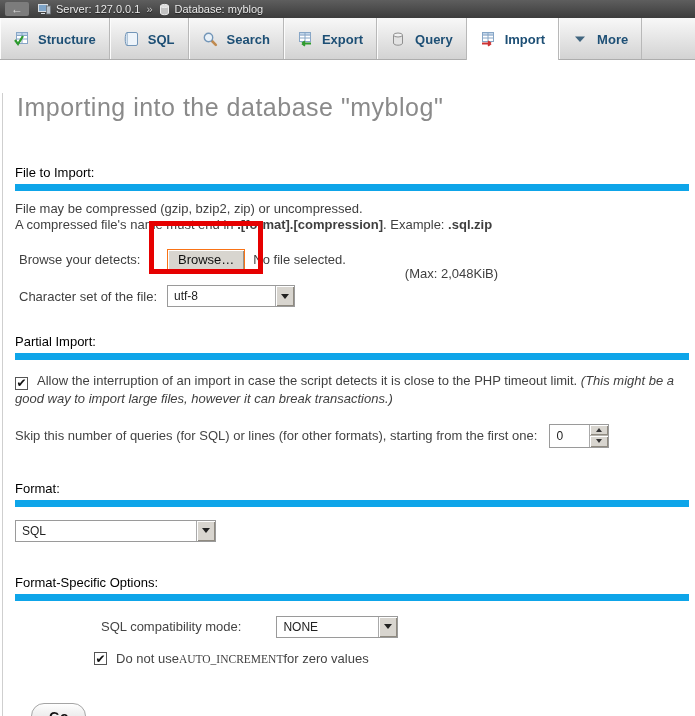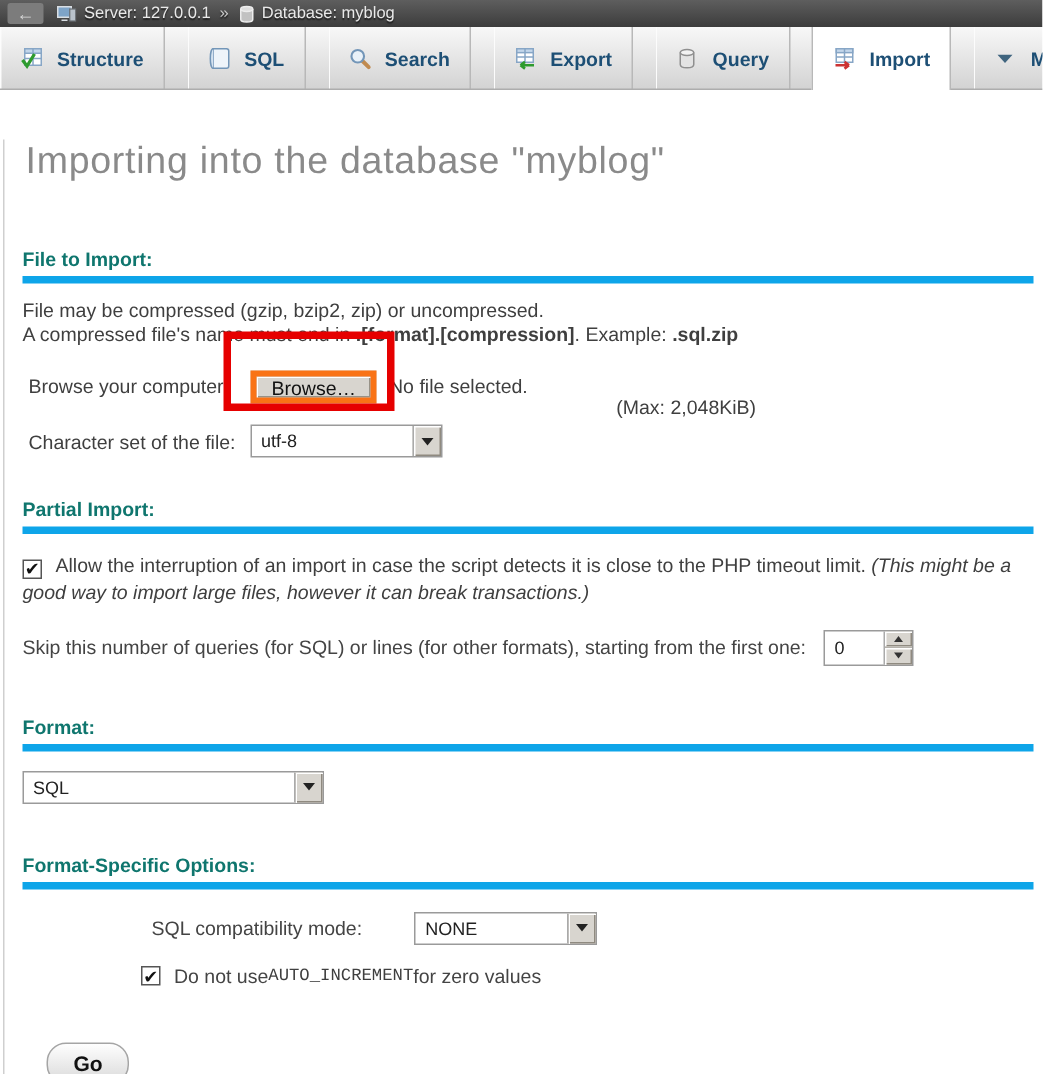--- a/index.html
+++ b/index.html
@@ -16,55 +16,55 @@
   .back-btn{
     width:24px;height:14px;background:#7c7c7c;border-radius:2px;
     display:flex;align-items:center;justify-content:center;
     color:#d8d8d8;font-size:12px;line-height:1;text-shadow:none;margin-right:4px;cursor:pointer;
   }
   .crumb-sep{color:#c8c8c8;margin:0 1px;}
   .crumb-ico{display:inline-flex;align-items:center;}
   
   .tabbar{
     height:42px;background:linear-gradient(#f8f8f8,#d2d2d2);
-    display:flex;align-items:stretch;position:relative;gap:15px;
+    display:flex;align-items:stretch;position:relative;
   }
   .tabbar::after{content:"";position:absolute;left:0;right:0;bottom:0;height:1px;background:#adadad;z-index:1;}
   .tab{
     display:flex;align-items:center;gap:9px;padding:0 13px;
     border-right:1px solid #b8b8b8;box-shadow:inset 1px 0 0 #fcfcfc;
     color:#1d4f75;font-weight:bold;font-size:13px;cursor:pointer;white-space:nowrap;
   }
   .tab.active{background:#fff;position:relative;z-index:2;box-shadow:none;border-left:1px solid #b8b8b8;margin-left:-1px;}
   .ticon{display:inline-flex;width:16px;height:16px;}
   
   .content{
     margin-left:2px;border-left:1px solid #cfcfcf;
     padding:0 4px 0 12px;min-height:655px;position:relative;
   }
   h1{font-weight:normal;font-size:25px;color:#8a8a8a;margin:33px 0 0 2px;letter-spacing:.5px;}
   .section-h{
-    font-weight:bold;font-size:13px;color:#0f766e;
-    padding-bottom:4px;border-bottom:5px solid #0ea5e9;margin:0 2px 0 0;
+    font-weight:normal;font-size:13px;color:#000000;
+    padding-bottom:4px;border-bottom:7px solid #0ea5e9;margin:0 2px 0 0;
   }
   .mt-s1{margin-top:43px;} .mt-s2{margin-top:27px;} .mt-s3{margin-top:33px;} .mt-s4{margin-top:33px;}
   .para{margin:10px 0 0 0;line-height:16px;color:#3f3f3f;}
   .row{display:flex;align-items:center;}
   .rlabel{flex:0 0 148px;color:#3f3f3f;}
   .browse-row{margin-top:14px;height:25px;padding-left:4px;}
   .charset-row{margin-top:13px;height:22px;padding-left:4px;}
   .allow-p{margin-top:12px;line-height:17px;}
   .skip-row{margin-top:17px;}
   .format-row{margin-top:13px;}
   .compat-row{margin-top:15px;padding-left:86px;gap:25px;}
   .autoinc-row{margin-top:13px;padding-left:79px;height:16px;}
   
   .btn3d{
     height:22px;padding:0 10px;font-family:"Liberation Sans",sans-serif;font-size:13px;color:#111;
-    background:#d8d5cf;border:4px solid #f97316;
+    background:#d8d5cf;border:1px solid #f97316;
     box-shadow:inset 1px 1px 0 #ffffff,inset -1px -1px 0 #979287;cursor:pointer;
   }
   .select3d{
     display:inline-flex;align-items:stretch;height:22px;box-sizing:border-box;
     background:#fff;border:1px solid #9a9a9a;cursor:pointer;
   }
   .sel-text{display:flex;align-items:center;padding:0 6px;font-size:12px;color:#222;flex:1;white-space:nowrap;}
   .sel-btn{
     width:18px;display:flex;align-items:center;justify-content:center;
     background:#d8d5cf;border-left:1px solid #aaa;
@@ -82,21 +82,21 @@
   .sb{
     flex:1;display:flex;align-items:center;justify-content:center;background:#d8d5cf;
     box-shadow:inset 1px 1px 0 #fff,inset -1px -1px 0 #8f8a80;cursor:pointer;
   }
   .sb + .sb{border-top:1px solid #b5b2ac;}
   .tri-up-s{width:0;height:0;border-left:3px solid transparent;border-right:3px solid transparent;border-bottom:4px solid #333;}
   .tri-down-s{width:0;height:0;border-left:3px solid transparent;border-right:3px solid transparent;border-top:4px solid #333;}
   .wide{width:201px;}
   .compat-sel{width:122px;margin-left:10px;}
   .charset-sel{width:128px;text-align:center;}
-  .mono{font-family:Liberation Mono, monospace;font-size:11.5px;color:#3f3f3f;}
+  .mono{font-family:Liberation Serif, serif;font-size:11.5px;color:#3f3f3f;}
   .maxnote{margin-left:59px;color:#3f3f3f;margin-top:27px;}
   .nofile{margin-left:8px;color:#3f3f3f;}
   .go-btn{
     margin:36px 0 0 16px;padding:5px 17px;font-family:"Liberation Sans",sans-serif;
     font-size:14px;font-weight:bold;color:#111;
     background:linear-gradient(#fefefe,#d9d9d9);border:1px solid #a5a5a5;border-radius:13px;cursor:pointer;
   }
   
   .red-box{
     position:absolute;left:149px;top:221px;width:114px;height:53px;
@@ -205,21 +205,21 @@
   <h1>Importing into the database "myblog"</h1>
 
   <div class="section-h mt-s1">File to Import:</div>
 
   <p class="para">
     <span>File may be compressed (gzip, bzip2, zip) or uncompressed.</span><br>
     <span>A compressed file's name must end in </span><b>.[format].[compression]</b><span>. Example: </span><b>.sql.zip</b>
   </p>
 
   <div class="row browse-row">
-    <span class="rlabel">Browse your computer:</span>
+    <span class="rlabel">Browse your detects:</span>
     <button class="btn3d">Browse…</button>
     <span class="nofile">No file selected.</span>
     <span class="maxnote">(Max: 2,048KiB)</span>
   </div>
 
   <div class="row charset-row">
     <span class="rlabel">Character set of the file:</span>
     <span class="select3d charset-sel">
       <span class="sel-text">utf-8</span>
       <span class="sel-btn">

